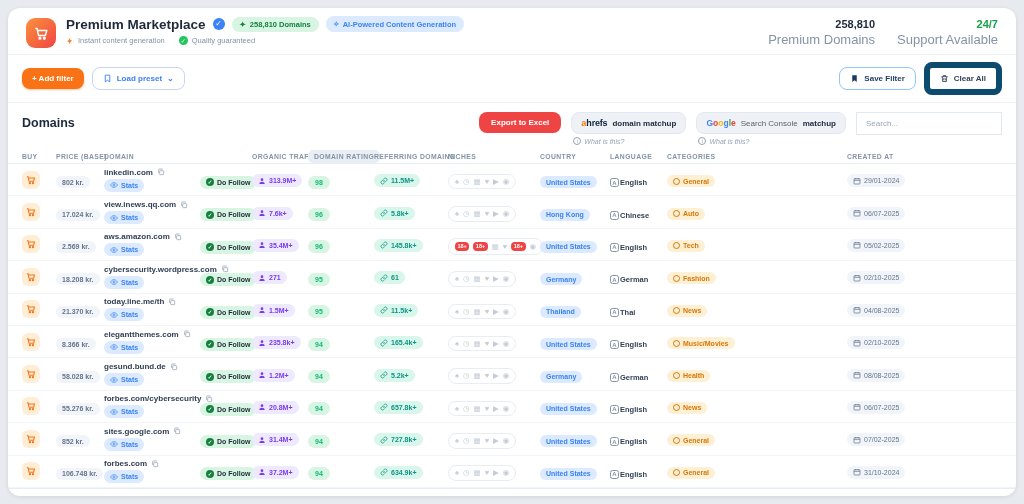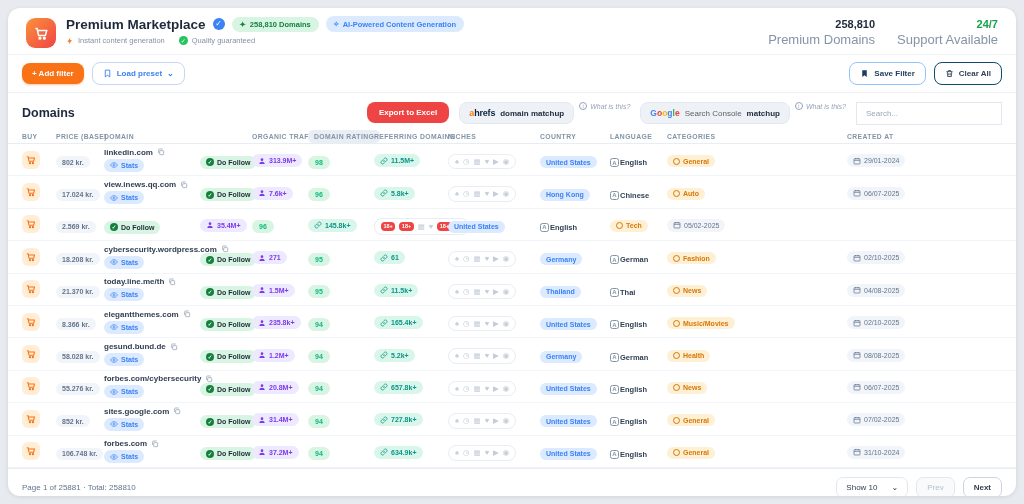--- a/index.html
+++ b/index.html
@@ -25,28 +25,28 @@
   .stat.green .v{color:#16a34a;}
   .stat .l{font-size:13px;color:#8494a7;margin-top:2px;}
 
   
   .toolbar{display:flex;justify-content:space-between;align-items:center;padding:7px 14px;border-top:1px solid #eef1f5;border-bottom:1px solid #eef1f5;}
   .tb-left,.tb-right{display:flex;gap:8px;align-items:center;}
   .btn{border:none;cursor:pointer;display:inline-flex;align-items:center;gap:5px;border-radius:8px;font-size:8px;font-weight:bold;padding:6px 10px;background:#fff;font-family:inherit;}
   .btn.orange{background:#f97316;color:#fff;box-shadow:0 1px 2px rgba(249,115,22,.4);}
   .btn.preset{border:1px solid #c7d7f2;color:#3b82f6;}
   .btn.save{border:1px solid #93c5fd;color:#1e3a5f;}
-  .btn.clear{border:1px solid #0c4a6e;color:#334155;}
+  .btn.clear{border:6px solid #0c4a6e;color:#334155;}
 
   
   .section-bar{display:flex;justify-content:space-between;align-items:flex-start;padding:9px 14px 5px;}
   .section-title{font-size:12.5px;font-weight:bold;color:#1e293b;margin-top:4px;}
   .controls{display:flex;gap:10px;align-items:flex-start;}
   .btn.export{background:#ef4444;color:#fff;border-radius:8px;padding:6px 12px;}
-  .matchup-stack{display:flex;gap:3px;align-items:flex-start;}
+  .matchup-stack{display:flex;flex-direction:column;gap:3px;align-items:flex-start;}
   .matchup{display:inline-flex;align-items:center;gap:5px;background:#eef1f6;border:1px solid #e2e8f0;border-radius:8px;padding:5px 9px;font-size:8px;cursor:pointer;}
   .ahrefs-a{color:#ff7a00;font-weight:bold;font-size:9px;}
   .ahrefs-rest{color:#0a2540;font-weight:bold;font-size:9px;letter-spacing:-.2px;}
   .matchup .lbl{font-weight:bold;color:#1e293b;}
   .g-blue{color:#4285F4;}.g-red{color:#EA4335;}.g-yellow{color:#FBBC05;}.g-green{color:#34A853;}
   .gsc-rest{color:#5f6368;font-size:8px;}
   .hint{font-size:7px;color:#94a3b8;display:inline-flex;gap:3px;align-items:center;font-style:italic;cursor:pointer;margin-left:2px;}
   .info-i{width:8px;height:8px;border:1px solid #94a3b8;border-radius:50%;font-size:5.5px;font-style:normal;display:inline-flex;align-items:center;justify-content:center;}
   .search{width:146px;border:1px solid #e2e8f0;border-radius:0;padding:6px 9px;font-size:8px;color:#334155;outline:none;font-family:inherit;}
   .search::placeholder{color:#9aa7b6;}
@@ -369,20 +369,38 @@
       <div>
           <button class="cart-btn">
             <svg width="10" height="10" viewBox="0 0 24 24" fill="none" stroke="currentColor" stroke-width="2.6" stroke-linecap="round" stroke-linejoin="round">
               <path d="M3 4h2l2.2 11h11l2.3-8H7"></path>
               <circle cx="9.5" cy="19.5" r="1.4" fill="currentColor"></circle>
               <circle cx="16.5" cy="19.5" r="1.4" fill="currentColor"></circle>
             </svg>
           </button>
         </div>
       <div><span class="badge gray">2.569 kr.</span></div>
+      <div class="domain-cell">
+        <div class="domain-line">
+          <span class="domain-name">aws.amazon.com</span>
+          <span class="copy-ic">
+              <svg width="8" height="8" viewBox="0 0 24 24" fill="none" stroke="currentColor" stroke-width="2.4">
+                <rect x="8" y="8" width="12" height="12" rx="2"></rect>
+                <path d="M5 15V5a2 2 0 0 1 2-2h10"></path>
+              </svg>
+            </span>
+        </div>
+        <span class="badge stats">
+            <svg width="8" height="8" viewBox="0 0 24 24" fill="none" stroke="currentColor" stroke-width="2.2">
+              <path d="M1.5 12S5.5 5 12 5s10.5 7 10.5 7-4 7-10.5 7S1.5 12 1.5 12z"></path>
+              <circle cx="12" cy="12" r="3"></circle>
+            </svg>
+            <span>Stats</span>
+          </span>
+      </div>
       <div><span class="badge follow">
             <span class="follow-dot">✓</span>
             <span>Do Follow</span>
           </span></div>
       <div><span class="badge traffic">
             <svg width="8" height="8" viewBox="0 0 24 24" fill="currentColor">
               <circle cx="12" cy="8" r="4"></circle>
               <path d="M4 21c0-4.4 3.6-7 8-7s8 2.6 8 7z"></path>
             </svg>
             <span>35.4M+</span>

